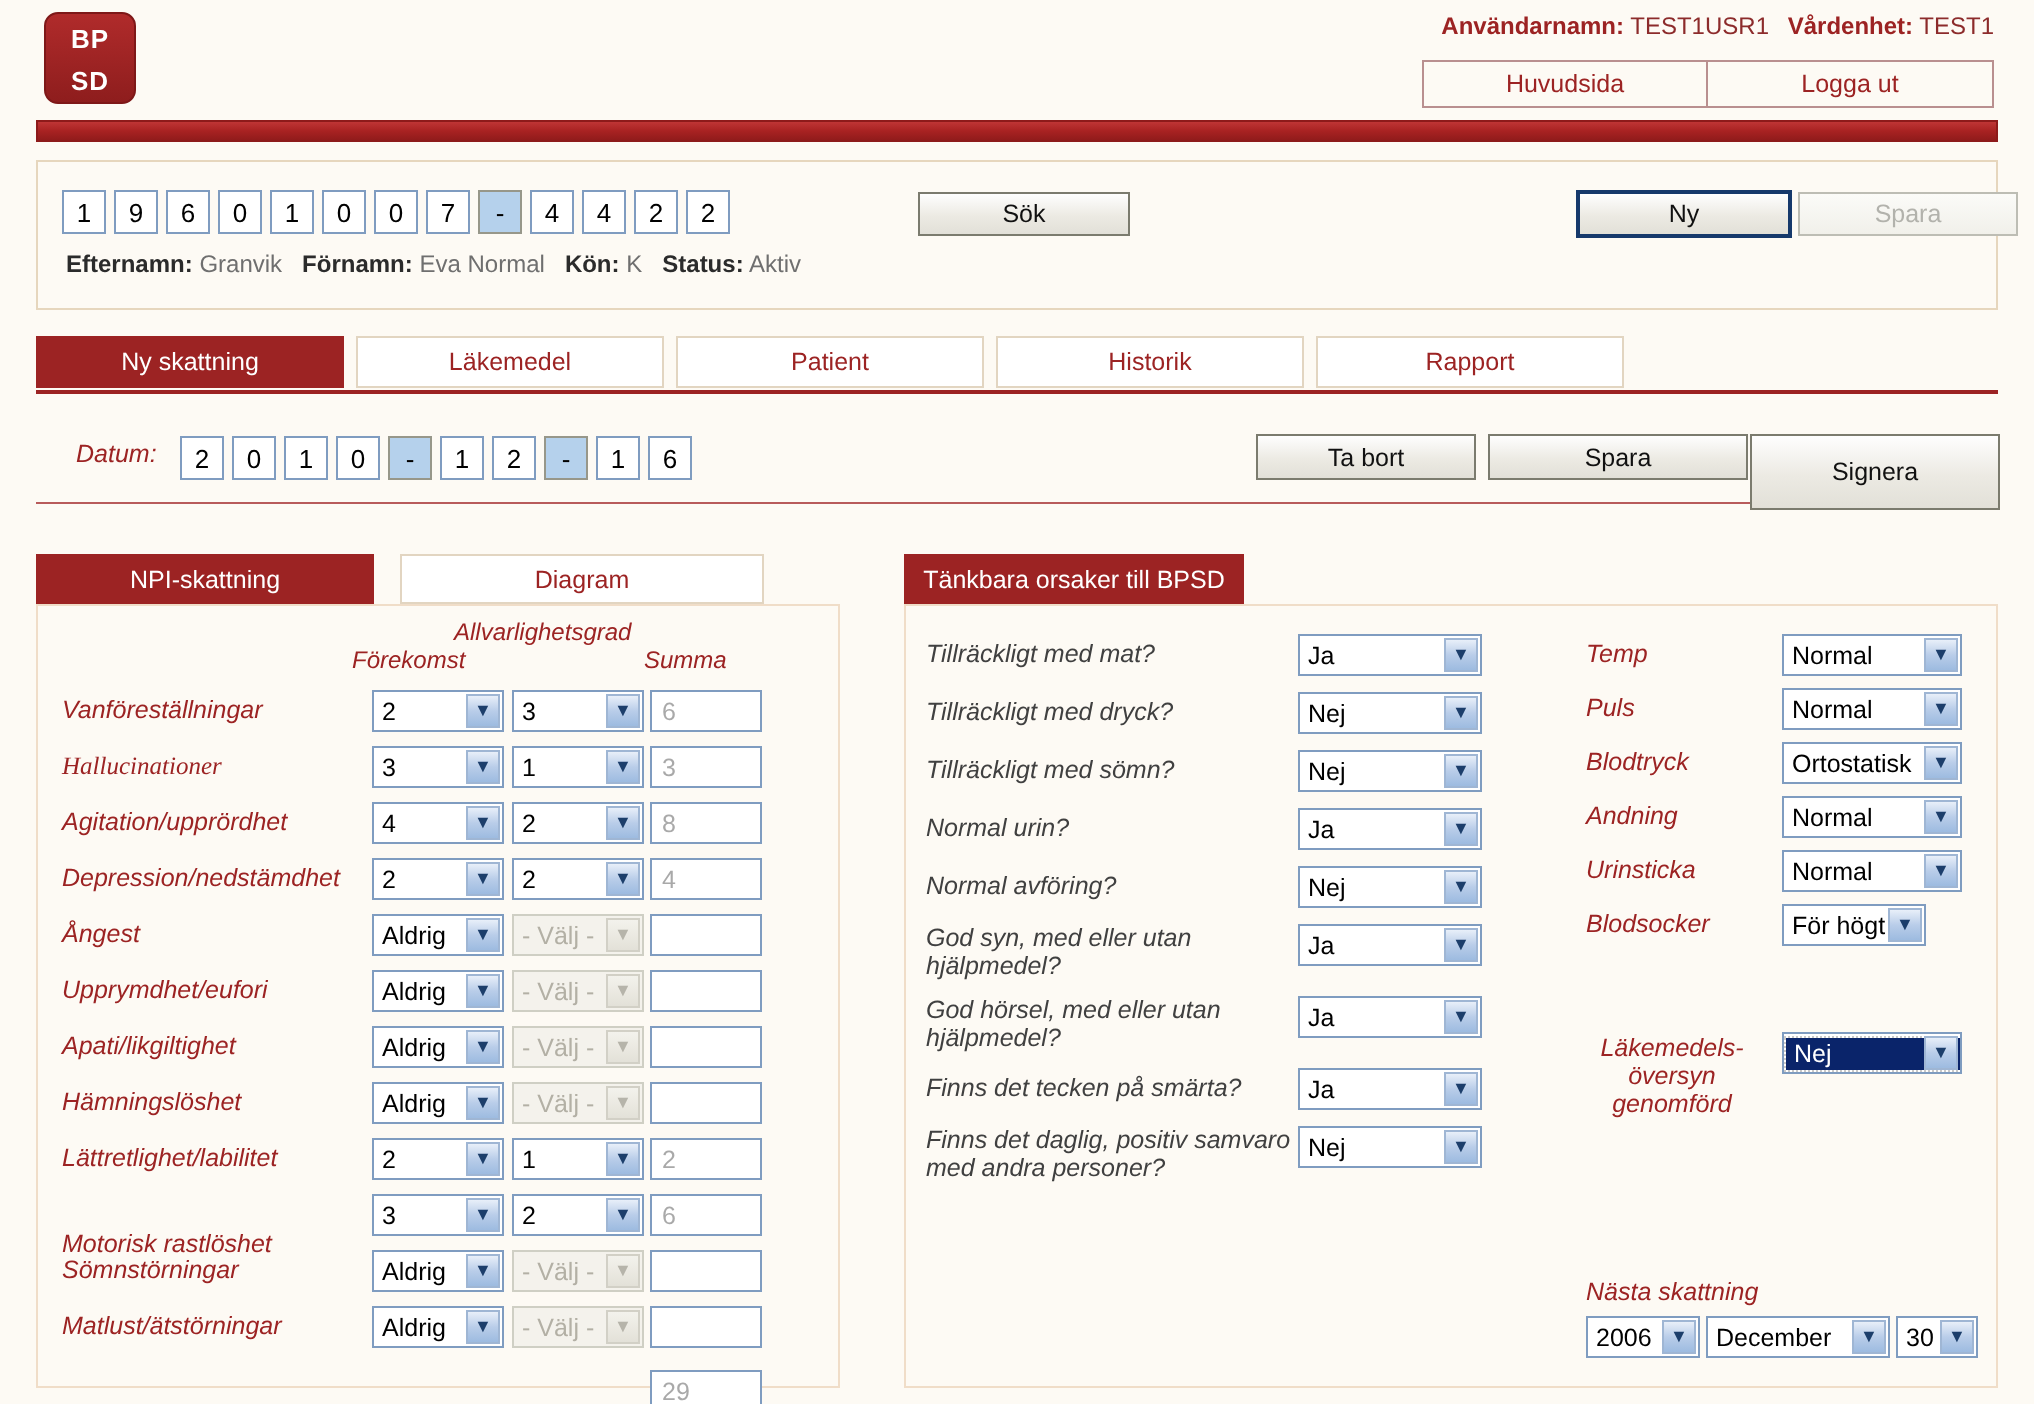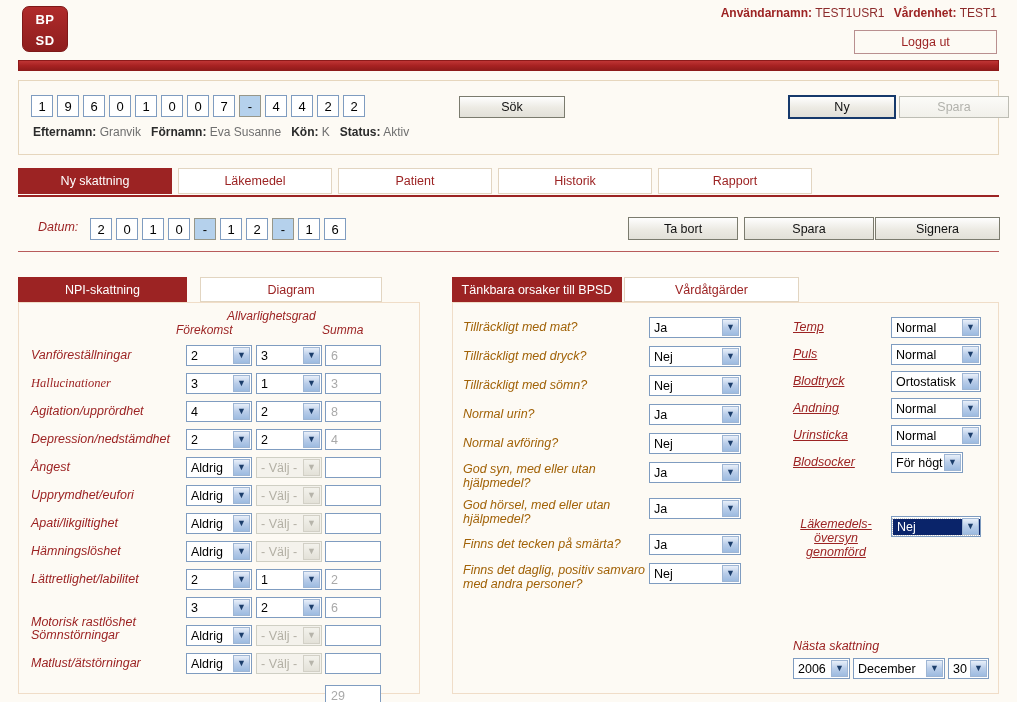--- a/index.html
+++ b/index.html
@@ -159,21 +159,21 @@
     background: #fdfaf4;
     border-bottom: 1px solid #b85b5b;
   }
   .datum-label {
     position: absolute; left: 20px; top: 16px;
     font-size: 12.5px; font-style: italic; color: #9c2323;
   }
   .date-row { position: absolute; left: 72px; top: 14px; display: flex; }
   #btn-tabort  { position: absolute; left: 610px; top: 13px; width: 110px; height: 23px; }
   #btn-spara2  { position: absolute; left: 726px; top: 13px; width: 130px; height: 23px; }
-  #btn-signera { position: absolute; left: 857px; top: 13px; width: 125px; height: 23px; }
+  #btn-signera { position: absolute; left: 857px; top: 13px; width: 125px; height: 38px; }
 
   
   .subtabrow { display: flex; }
   .subtab {
     height: 25px;
     border: 1px solid #e2d5c1;
     background: #ffffff;
     color: #9c2323;
     font-size: 12.5px;
     display: flex; align-items: center; justify-content: center;
@@ -251,28 +251,27 @@
     border: 1px solid #7f9cc0;
     background: #ffffff;
     height: 21px;
     font-size: 12.5px;
     color: #a9a9a9;
     display: flex; align-items: center;
     padding-left: 5px;
   }
   .q-label {
     position: absolute; left: 10px;
-    font-size: 12.5px; font-style: italic; color: #a16207;
+    font-size: 12.5px; font-style: italic; color: #404040;
     line-height: 14px; width: 185px;
   }
   .vital-label {
     position: absolute;
     font-size: 12.5px; font-style: italic; color: #9c2323;
     white-space: nowrap;
-    text-decoration: underline;
   }
   .nasta-label {
     position: absolute; left: 340px; top: 336px;
     font-size: 12.5px; font-style: italic; color: #9c2323;
   }
   .nasta-row { position: absolute; left: 340px; top: 355px; display: flex; gap: 3px; }
 </style>
 </head>
 <body>
 
@@ -286,20 +285,21 @@
   </div>
 
   <div class="user-line">
     <span class="lab">Användarnamn:</span>
     <span class="val">TEST1USR1</span>
     <span class="lab" style="margin-left:6px">Vårdenhet:</span>
     <span class="val">TEST1</span>
   </div>
 
   <div class="hdr-btn-row">
+    <div class="hdr-btn">Huvudsida</div>
     <div class="hdr-btn">Logga ut</div>
   </div>
 </div>
 
 <div class="red-bar"></div>
 
 <div id="search-panel" class="panel">
   <div class="pnr-row" id="pnr-row">
       <div class="pnr-box">1</div>
       <div class="pnr-box">9</div>
@@ -314,21 +314,21 @@
       <div class="pnr-box">4</div>
       <div class="pnr-box">2</div>
       <div class="pnr-box">2</div>
     </div>
 
   <div class="patient-line">
     <b>Efternamn:</b>
     <span class="v">Granvik</span>
     &nbsp;
     <b>Förnamn:</b>
-    <span class="v">Eva Susanne</span>
+    <span class="v">Eva Normal</span>
     &nbsp;
     <b>Kön:</b>
     <span class="v">K</span>
     &nbsp;
     <b>Status:</b>
     <span class="v">Aktiv</span>
   </div>
 
   <div id="btn-sok" class="btn">Sök</div>
   <div id="btn-ny" class="btn focused">Ny</div>
@@ -504,21 +504,20 @@
         </div>
         <div class="sum-box" style="left: 306px; top: 350px; width: 56px;"></div>
       </div>
     <div class="sum-box" id="total-sum" style="left:306px; top:382px; width:56px;">29</div>
   </div>
 </div>
 
 <div id="right-col">
   <div class="subtabrow">
     <div class="subtab active" style="width:170px">Tänkbara orsaker till BPSD</div>
-    <div class="subtab" style="width:175px;margin-left:2px">Vårdåtgärder</div>
   </div>
   <div class="content-panel" id="right-panel">
     <div id="question-rows">
         <div class="q-label" style="top: 17px;">Tillräckligt med mat?</div>
         <div class="sel" style="position: absolute; left: 196px; top: 14px; width: 92px;">
           <span>Ja</span>
           <span class="arrow">▼</span>
         </div>
         <div class="q-label" style="top: 46px;">Tillräckligt med dryck?</div>
         <div class="sel" style="position: absolute; left: 196px; top: 43px; width: 92px;">

